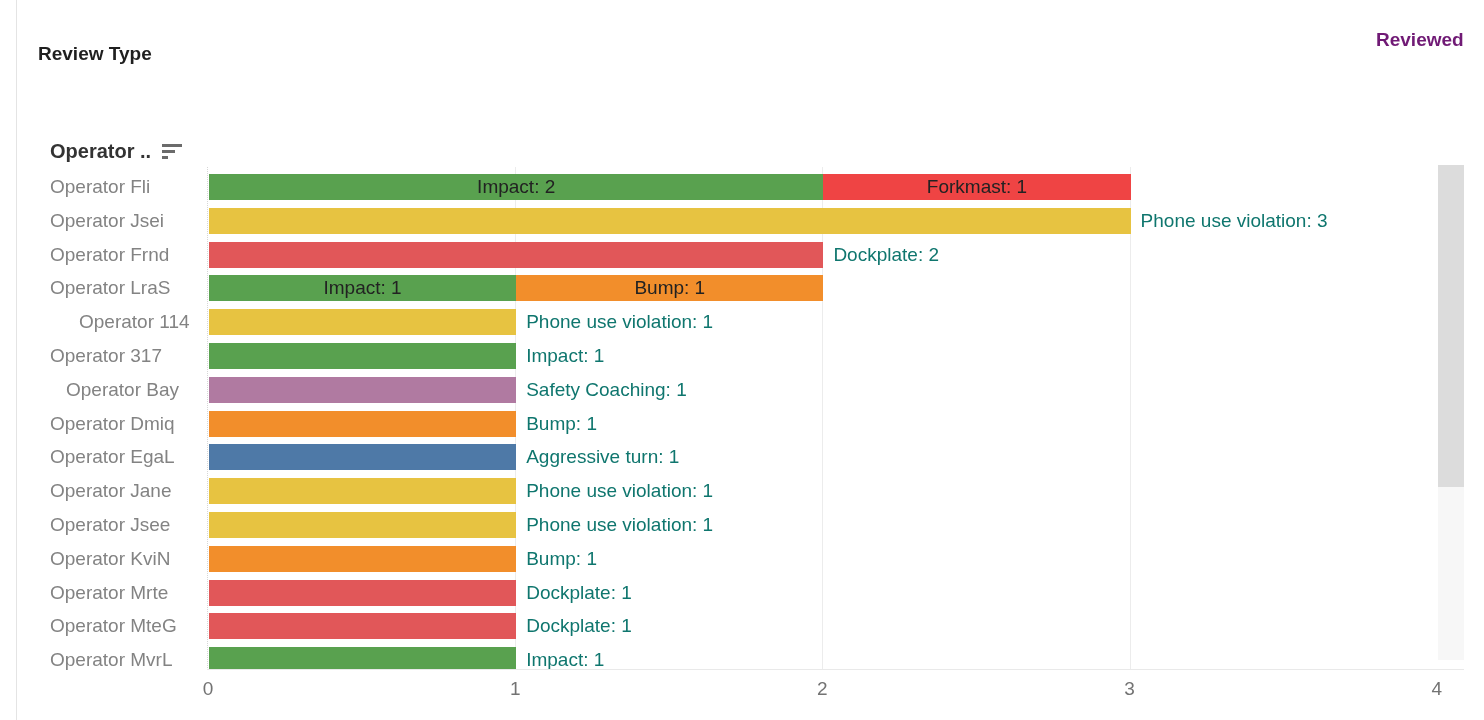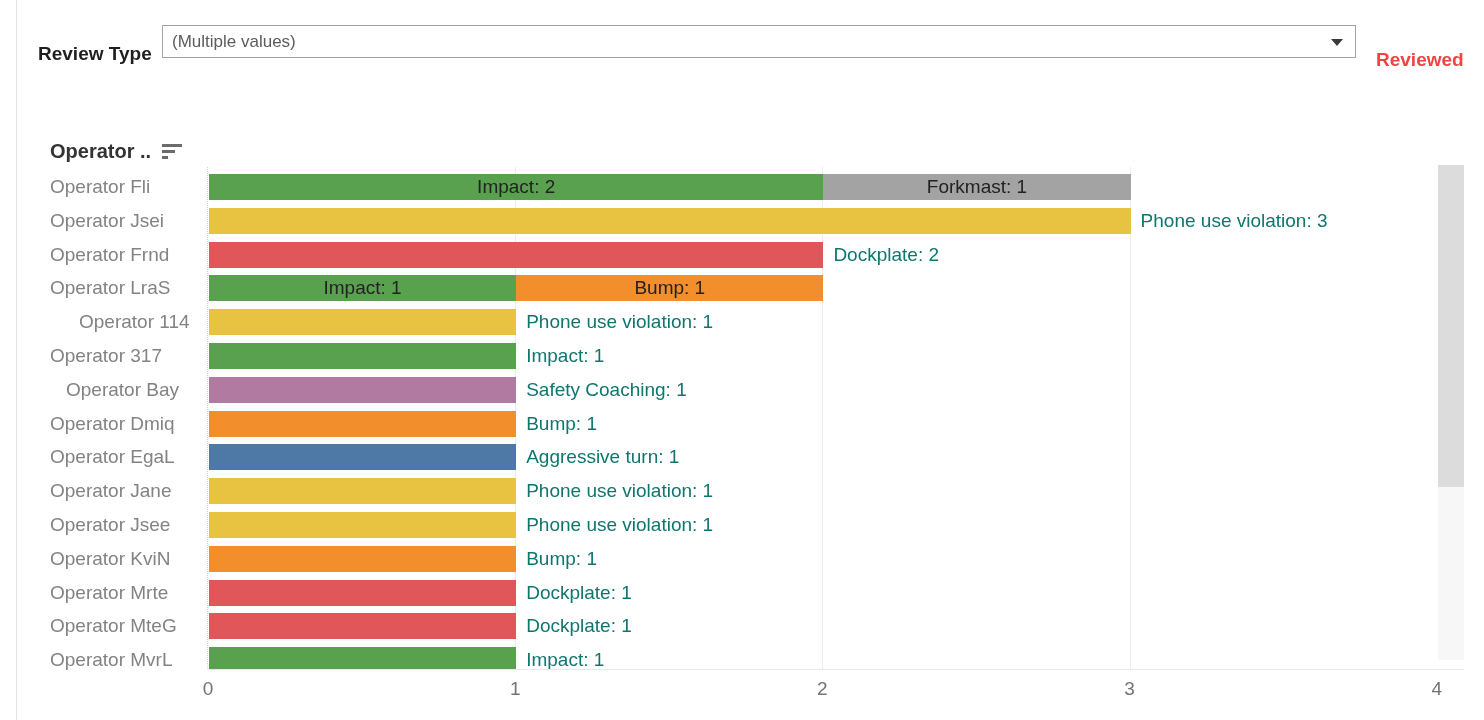--- a/index.html
+++ b/index.html
@@ -9,21 +9,21 @@
 
   .left-divider { position:absolute; left:16px; top:0; width:1px; height:720px; background:#e4e4e4; }
 
   
   .filter-label { position:absolute; left:38px; top:43px; font-size:19px; font-weight:600; color:#1f1f1f; }
   .dropdown { position:absolute; left:162px; top:25px; width:1194px; height:33px;
               border:1px solid #a2a2a2; background:#fff; display:flex; align-items:center; }
   .dropdown-value { margin-left:9px; font-size:17px; color:#5c5c5c; }
   .caret { position:absolute; right:12px; top:13px; width:0; height:0;
            border-left:6px solid transparent; border-right:6px solid transparent; border-top:7px solid #3a3a3a; }
-  .reviewed-label { position:absolute; left:1376px; top:29px; font-size:19px; font-weight:600; color:#ef4444;margin-top:20px; }
+  .reviewed-label { position:absolute; left:1376px; top:29px; font-size:19px; font-weight:600; color:#701a75; }
 
   
   .page-title { position:absolute; left:44px; top:85px; font-size:26px; font-weight:400; color:#3b3b3b; }
 
   
   .col-header { position:absolute; left:50px; top:140px; font-size:20px; font-weight:700; color:#333; }
   .sort-icon { position:absolute; left:162px; top:144px; width:22px; height:18px; cursor:pointer; }
   .sort-icon div { background:#6b6b6b; height:3px; margin-bottom:3px; }
   .sort-icon .b1 { width:20px; } .sort-icon .b2 { width:13px; } .sort-icon .b3 { width:6px; }
 
@@ -47,24 +47,20 @@
   .scrollbar { position:absolute; left:1438px; top:165px; width:26px; height:495px; background:#f7f7f7; z-index:5; }
   .scrollbar-thumb { position:absolute; left:0; top:0; width:26px; height:322px; background:#dcdcdc; }
 </style>
 </head>
 <body>
 
 <div class="app">
   <div class="left-divider"></div>
 
   <span class="filter-label">Review Type</span>
-  <div class="dropdown">
-    <span class="dropdown-value">(Multiple values)</span>
-    <span class="caret"></span>
-  </div>
   <span class="reviewed-label">Reviewed</span>
 
 
   <div class="col-header">Operator ..</div>
   <div class="sort-icon">
     <div class="b1"></div>
       <div class="b2"></div>
       <div class="b3"></div>
   </div>
 
@@ -73,21 +69,21 @@
     <div id="gridlines">
         <div class="gridline" style="left: 515.2px;"></div>
         <div class="gridline" style="left: 822.4px;"></div>
         <div class="gridline" style="left: 1129.6px;"></div>
       </div>
     <div id="chart-rows">
         <div class="row-label" style="top: 7px;">Operator Fli</div>
         <div class="seg" style="top: 7px; left: 209px; width: 614.4px; background: rgb(89, 161, 79);">
           <span class="seg-label">Impact: 2</span>
         </div>
-        <div class="seg" style="top: 7px; left: 823.4px; width: 307.2px; background: #a3a3a3;">
+        <div class="seg" style="top: 7px; left: 823.4px; width: 307.2px; background: #ef4444;">
           <span class="seg-label">Forkmast: 1</span>
         </div>
         <div class="row-label" style="top: 40.8px;">Operator Jsei</div>
         <div class="seg" style="top: 40.8px; left: 209px; width: 921.6px; background: rgb(231, 195, 65);"></div>
         <div class="out-label" style="top: 40.8px; left: 1140.6px;">Phone use violation: 3</div>
         <div class="row-label" style="top: 74.6px;">Operator Frnd</div>
         <div class="seg" style="top: 74.6px; left: 209px; width: 614.4px; background: rgb(225, 87, 89);"></div>
         <div class="out-label" style="top: 74.6px; left: 833.4px;">Dockplate: 2</div>
         <div class="row-label" style="top: 108.4px;">Operator LraS</div>
         <div class="seg" style="top: 108.4px; left: 209px; width: 307.2px; background: rgb(89, 161, 79);">

